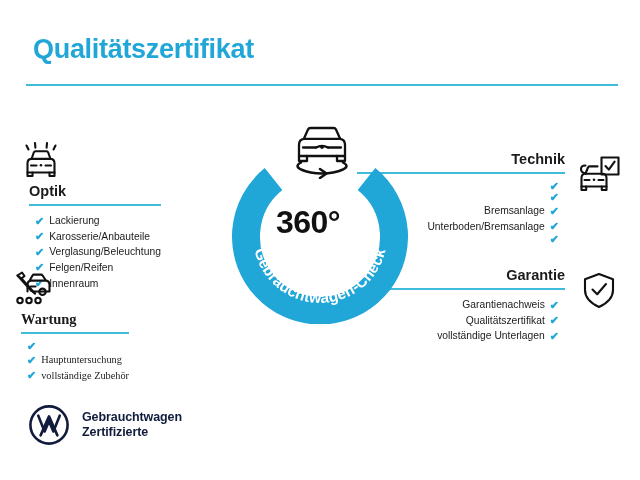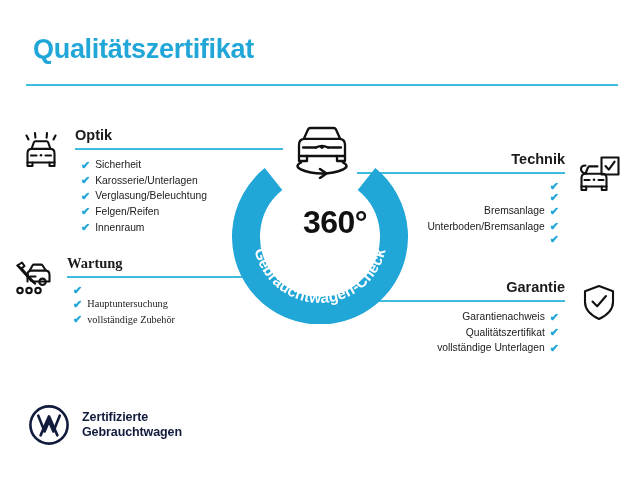--- a/index.html
+++ b/index.html
@@ -44,27 +44,27 @@
     background: #3fbcdc;
   }
 
   
   .section {
     position: absolute;
   }
   .sec-optik   { left: 18px;  top: 128px; width: 265px; }
   .sec-wartung { left: 10px;  top: 256px; width: 265px; font-family: Liberation Serif, serif; }
   .sec-technik { left: 357px; top: 128px; width: 265px; }
-  .sec-garantie{ left: 357px; top: 256px; width: 265px; }
+  .sec-garantie{ left: 357px; top: 244px; width: 265px; }
 
   .sec-inner {
     display: flex;
     align-items: flex-start;
   }
-  .sec-left .sec-inner { flex-direction: row; }
+  .sec-left .sec-inner { flex-direction: column; margin-top: 8px; }
   .sec-right .sec-inner { flex-direction: row-reverse; margin-top: 24px; }
 
   .sec-icon {
     width: 46px;
     height: 42px;
     flex: 0 0 46px;
     display: flex;
     align-items: center;
     justify-content: center;
     margin-top: 2px;
@@ -142,21 +142,21 @@
     position: absolute;
     left: 282px;
     top: 121px;
     width: 80px;
     height: 58px;
   }
   .badge-car svg { display: block; }
 
   .badge-360 {
     position: absolute;
-    left: 247px;
+    left: 220px;
     top: 206px;
     width: 176px;
     text-align: center;
     font-size: 32px;
     font-weight: bold;
     color: #111111;
     letter-spacing: -0.5px;
     line-height: 1;
   }
 
@@ -203,25 +203,25 @@
           <path d="M26.5 24.5 L32 24.5"></path>
           <circle cx="22" cy="24.3" r="1.3" fill="#111" stroke="none"></circle>
         </svg>
       </div>
       <div class="sec-body">
         <div class="sec-head">Optik</div>
         <div class="sec-rule"></div>
         <ul class="sec-list">
           <li>
               <span class="chk">✔</span>
-              <span class="li-label">Sicherheit</span>
-            </li>
-          <li>
-              <span class="chk">✔</span>
-              <span class="li-label">Karosserie/Unterlagen</span>
+              <span class="li-label">Lackierung</span>
+            </li>
+          <li>
+              <span class="chk">✔</span>
+              <span class="li-label">Karosserie/Anbauteile</span>
             </li>
           <li>
               <span class="chk">✔</span>
               <span class="li-label">Verglasung/Beleuchtung</span>
             </li>
           <li>
               <span class="chk">✔</span>
               <span class="li-label">Felgen/Reifen</span>
             </li>
           <li>
@@ -374,18 +374,18 @@
 
   <div class="footer">
     <div class="vw-mark">
       <svg width="42" height="42" viewBox="0 0 42 42" fill="none" stroke="#111b3c" stroke-width="2.6" stroke-linejoin="round" stroke-linecap="round">
         <circle cx="21" cy="21" r="18.6"></circle>
         <path d="M10.2 11.6 L16.6 27.5 L21 17.2 L25.4 27.5 L31.8 11.6"></path>
         <path d="M12.6 31.4 L21 12.4 L29.4 31.4"></path>
       </svg>
     </div>
     <div class="vw-text">
+      <div>Gebrauchtwagen</div>
       <div>Zertifizierte</div>
-      <div>Gebrauchtwagen</div>
     </div>
   </div>
 
 </div>
 
 </body></html>

